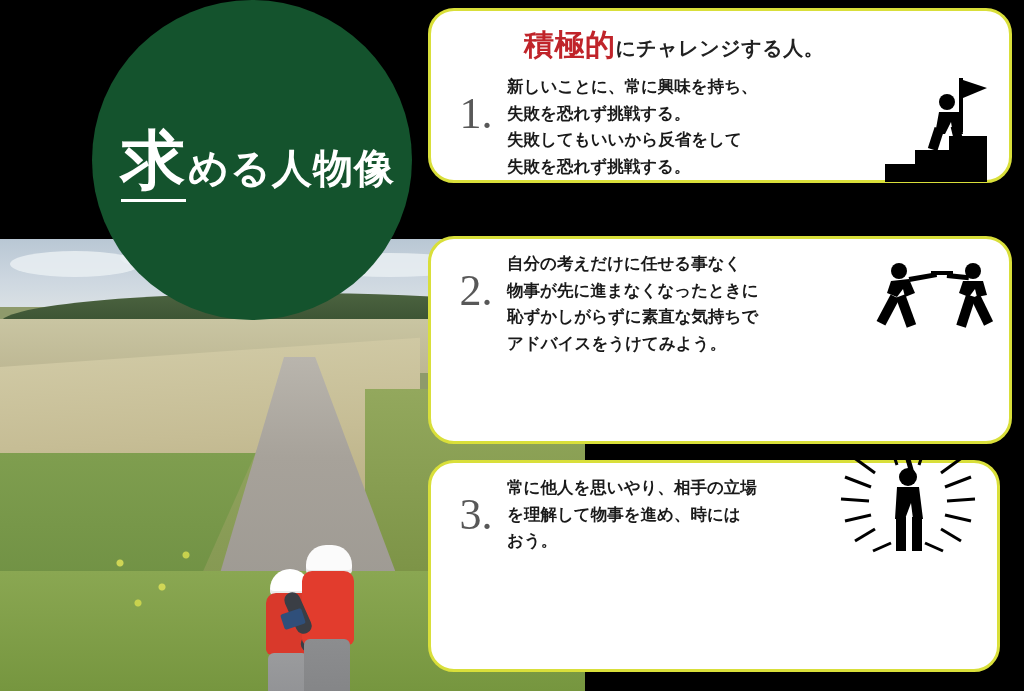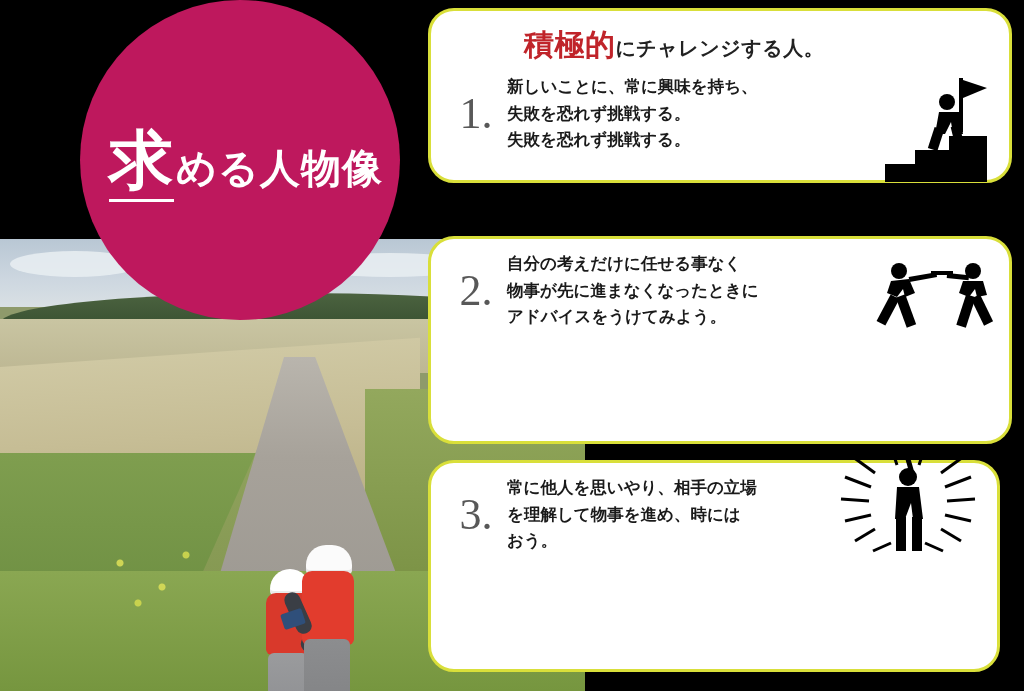--- a/index.html
+++ b/index.html
@@ -118,26 +118,26 @@
     border-radius: 2px; transform: rotate(-18deg);
   }
   .arm {
     position: absolute; width: 16px; height: 44px; border-radius: 8px;
     background: #3a3e45;
   }
 
   
   .circle-badge {
     position: absolute;
-    left: 80px;
+    left: 92px;
     top: 0px;
     width: 320px;
     height: 320px;
     border-radius: 50%;
-    background: #be185d;
+    background: #14532d;
     display: flex;
     align-items: center;
     justify-content: center;
   }
   .circle-text {
     color: #ffffff;
     font-size: 40px;
     font-weight: 700;
     letter-spacing: 1px;
     white-space: nowrap;
@@ -269,20 +269,21 @@
 
   <div class="card card-1">
     <div class="card-head">
       <span class="accent">積極的</span><span>にチャレンジする人。</span>
     </div>
     <div class="card-body">
       <div class="num">1.</div>
       <div class="desc">
         <div>新しいことに、常に興味を持ち、</div>
         <div>失敗を恐れず挑戦する。</div>
+        <div>失敗してもいいから反省をして</div>
         <div>失敗を恐れず挑戦する。</div>
       </div>
       <div class="pict">
         <svg viewBox="0 0 120 118" width="120" height="118" aria-hidden="true">
 
           <rect x="84" y="6" width="4" height="54" fill="#000"></rect>
           <polygon points="88,8 112,16 88,26" fill="#000"></polygon>
 
           <polygon points="10,110 40,110 40,92 10,92" fill="#000"></polygon>
           <polygon points="40,110 74,110 74,78 40,78" fill="#000"></polygon>
@@ -296,20 +297,21 @@
       </div>
     </div>
   </div>
 
   <div class="card card-2">
     <div class="card-body">
       <div class="num">2.</div>
       <div class="desc">
         <div>自分の考えだけに任せる事なく</div>
         <div>物事が先に進まなくなったときに</div>
+        <div>恥ずかしがらずに素直な気持ちで</div>
         <div>アドバイスをうけてみよう。</div>
       </div>
       <div class="pict">
         <svg viewBox="0 0 120 118" width="120" height="118" aria-hidden="true">
 
           <circle cx="24" cy="22" r="8" fill="#000"></circle>
           <path d="M16 32 L34 30 L40 44 L30 48 L28 40 L22 48 L12 44 Z" fill="#000"></path>
           <rect x="8" y="46" width="10" height="30" fill="#000" transform="rotate(28 13 61)"></rect>
           <rect x="26" y="46" width="10" height="32" fill="#000" transform="rotate(-20 31 62)"></rect>
           <rect x="34" y="28" width="28" height="5" fill="#000" transform="rotate(-10 34 30)"></rect>

